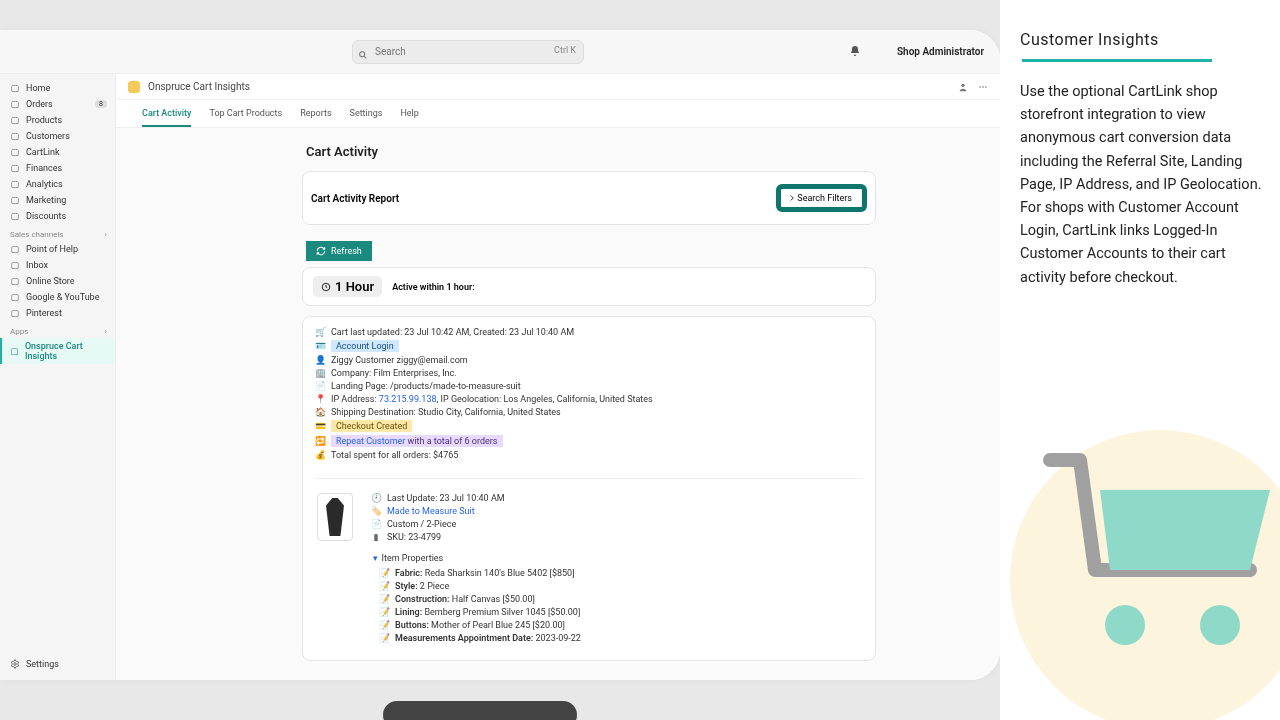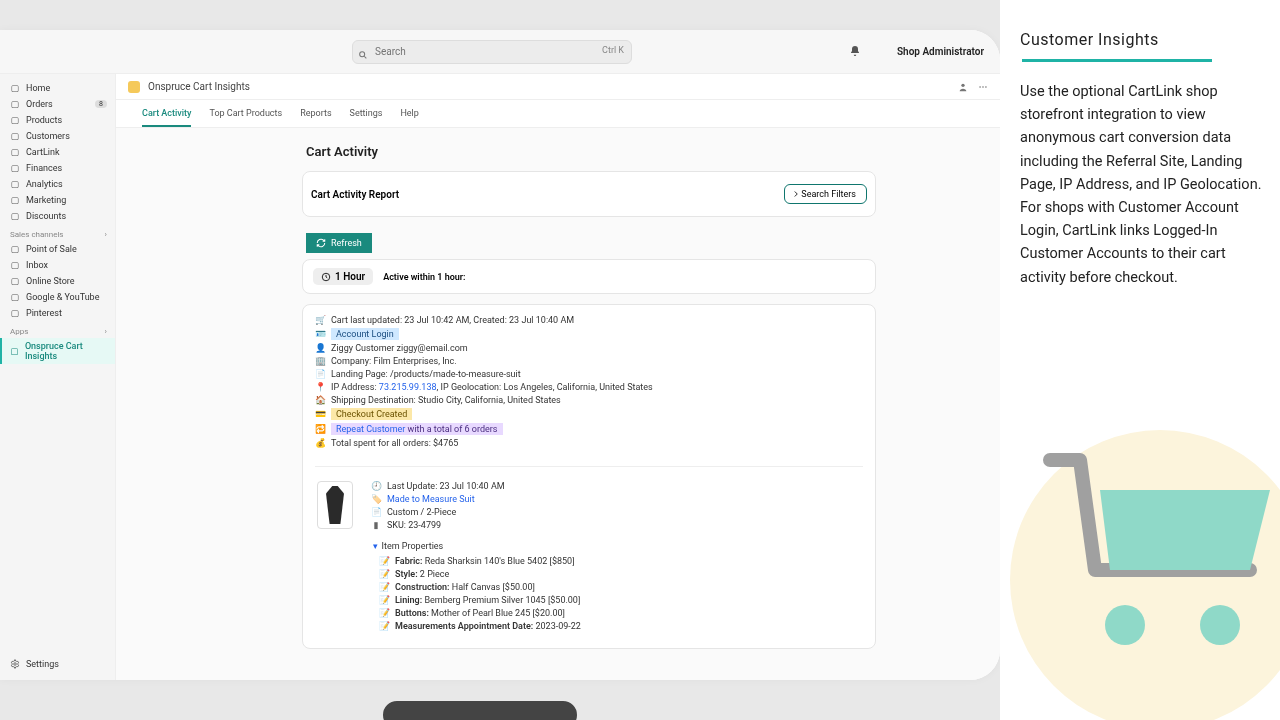--- a/index.html
+++ b/index.html
@@ -10,21 +10,21 @@
 .promo-underline { width: 190px; height: 3px; background: #1fb3a6; margin: 10px 0 18px 2px; }
 .promo-body { font-size: 14.5px; line-height: 1.6; color: #222; }
 .cart-illus { position: absolute; bottom: 20px; right: -10px; width: 280px; height: 280px; }
 .cart-illus .halo { position:absolute; right:-20px; bottom:-30px; width:300px; height:300px; background:#fcf4dc; border-radius:50%; }
 .cart-illus svg { position: absolute; right: 10px; bottom: 30px; }
 
 .frame { position: absolute; left: 0; top: 30px; width: 1000px; height: 650px; background: #fff; border-radius: 0 30px 30px 0; overflow: hidden; box-shadow: 0 0 8px rgba(0,0,0,0.04); }
 
 .topbar { height: 44px; border-bottom: 1px solid #eee; display: flex; align-items: center; padding: 0 12px; background:#f7f7f7; }
 .search-wrap { flex: 0 0 auto; margin-left: 340px; position: relative; }
-.search-input { width: 280px; height: 24px; background: #ececec; border: 1px solid #ddd; border-radius: 6px; font-size: 10px; padding: 0 48px 0 22px; color: #666; }
+.search-input { width: 232px; height: 24px; background: #ececec; border: 1px solid #ddd; border-radius: 6px; font-size: 10px; padding: 0 48px 0 22px; color: #666; }
 .search-icon { position: absolute; left: 6px; top: 5px; color: #777; }
 .kbd-hint { position: absolute; right: 8px; top: 5px; font-size: 9px; color: #888; }
 .topbar-spacer { flex: 1; }
 .bell { margin-right: 36px; color:#555; cursor: pointer; }
 .admin-label { font-size: 10px; font-weight: 600; color: #222; margin-right: 4px; cursor: pointer; }
 
 .body-row { display: flex; height: calc(100% - 44px); }
 
 .sidebar { width: 116px; background: #f5f5f5; border-right: 1px solid #eee; padding-top: 6px; font-size: 9px; color: #333; display:flex; flex-direction:column; }
 .sidebar .nav-item { display: flex; align-items: center; padding: 3px 8px 3px 10px; gap: 6px; cursor: pointer; position: relative; }
@@ -45,27 +45,27 @@
 .tabs { display:flex; gap:18px; padding: 0 26px; height:28px; align-items:center; background:#fff; border-bottom:1px solid #eee; }
 .tab { font-size:9px; color:#555; cursor:pointer; height:100%; display:flex; align-items:center; border-bottom:2px solid transparent; }
 .tab.active { color:#1a8a7e; border-bottom-color:#1a8a7e; font-weight:500; }
 
 .content { padding: 12px 0 0 186px; width: 760px; }
 .page-title { font-size:13px; font-weight:600; color:#222; margin: 4px 0 12px 4px; }
 
 .card { background:#fff; border:1px solid #e5e5e5; border-radius:8px; margin-bottom:10px; }
 .card.header-card { padding:12px 8px; display:flex; align-items:center; justify-content:space-between; }
 .card.header-card .title { font-size:10px; font-weight:600; }
-.filter-btn { font-size:9px; border:1px solid #0f766e; background:#fff; padding:4px 10px 4px 6px; border-radius:6px; display:flex; align-items:center; gap:0; cursor:pointer; }
+.filter-btn { font-size:9px; border:5px solid #0f766e; background:#fff; padding:4px 10px 4px 6px; border-radius:6px; display:flex; align-items:center; gap:0; cursor:pointer; }
 
 .refresh-row { padding: 6px 4px; }
 .refresh-btn { background:#1a8a7e; color:#fff; font-size:9px; border:none; padding:5px 10px; border-radius:0; display:inline-flex; align-items:center; gap:5px; cursor:pointer; }
 
 .hour-card { padding:8px 10px; display:flex; align-items:center; gap:10px; }
-.hour-pill { background:#eee; padding:3px 8px; border-radius:5px; font-size:10px; font-weight:600; display:flex; align-items:center; gap:4px; }
+.hour-pill { background:#eee; padding:3px 8px; border-radius:5px; font-size:13px; font-weight:600; display:flex; align-items:center; gap:4px; }
 .hour-label { font-size:9px; font-weight:600; }
 
 .detail-card { padding:10px 12px 14px 12px; }
 .meta-row { display:flex; align-items:center; gap:6px; font-size:9px; color:#333; margin-bottom:3px; }
 .meta-row .ic { width:10px; text-align:center; color:#666; flex-shrink:0; }
 .chip { display:inline-block; padding:1px 5px; border-radius:0; font-size:9px; }
 .chip.blue { background:#cfe8ff; color:#1a4d80; }
 .chip.yellow { background:#fce8a8; color:#6b5200; }
 .chip.purple { background:#e8d9ff; color:#4a2d80; }
 .link { color:#2563eb; cursor:pointer; }
@@ -168,21 +168,21 @@
             <span>Discounts</span>
           </div>
         </div>
       <div class="section-label">
           <span>Sales channels</span>
           <span>›</span>
         </div>
       <div id="sidebar-channels">
           <div class="nav-item">
             <span class="ic">▢</span>
-            <span>Point of Sale</span>
+            <span>Point of Help</span>
           </div>
           <div class="nav-item">
             <span class="ic">▢</span>
             <span>Inbox</span>
           </div>
           <div class="nav-item">
             <span class="ic">▢</span>
             <span>Online Store</span>
           </div>
           <div class="nav-item">

